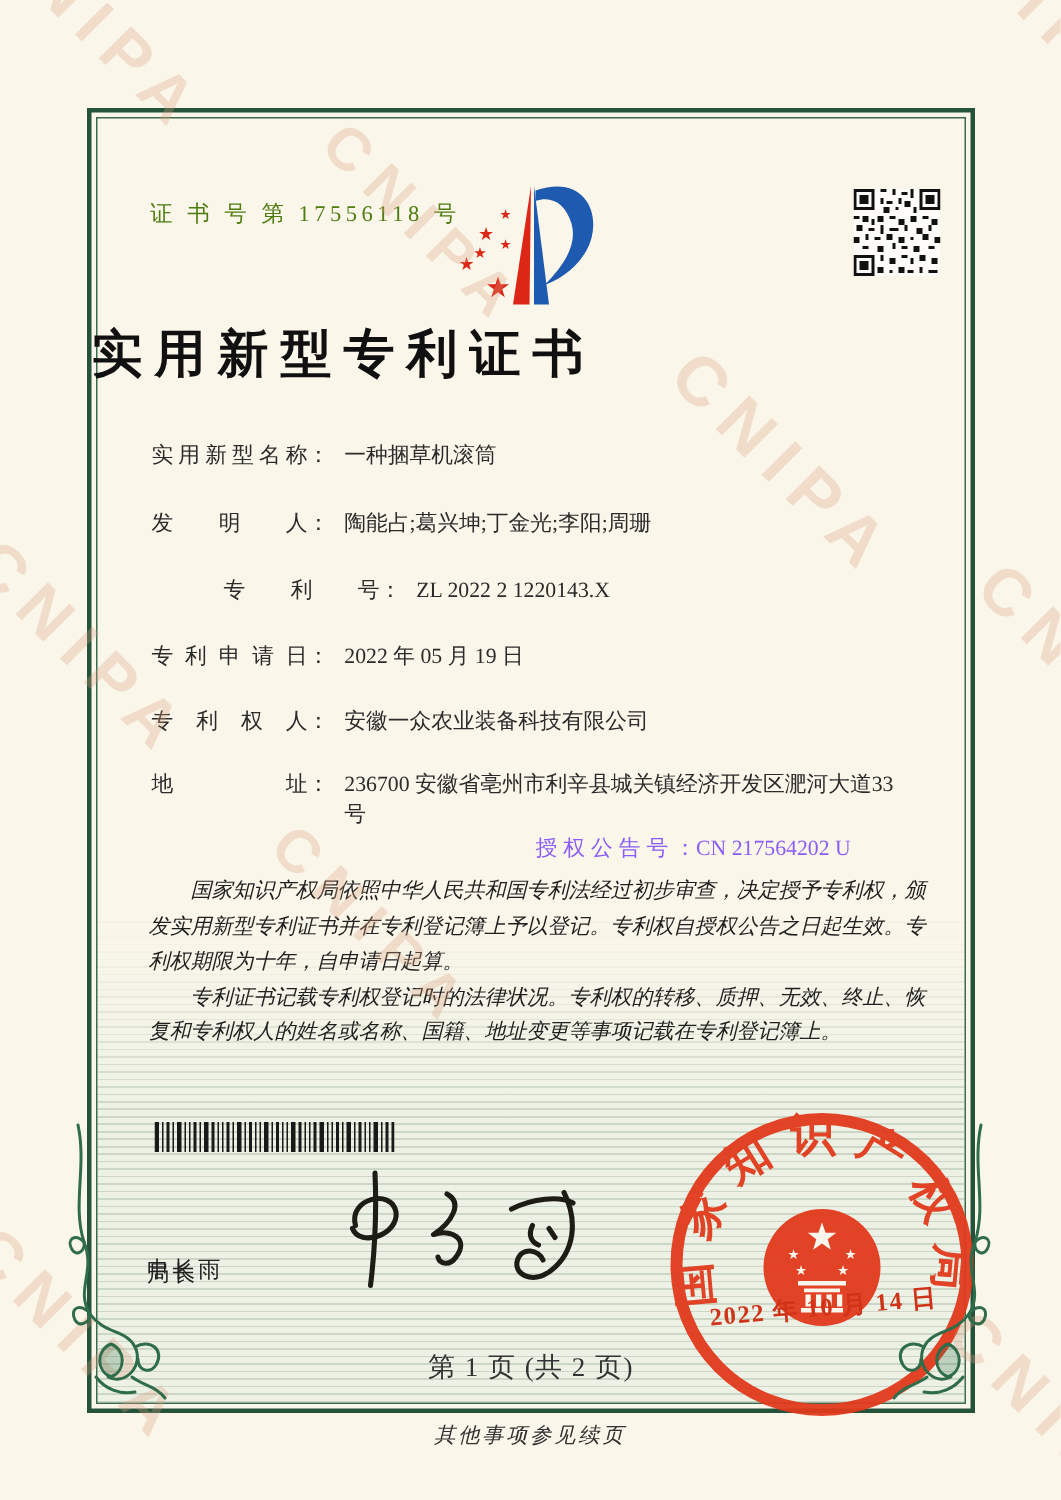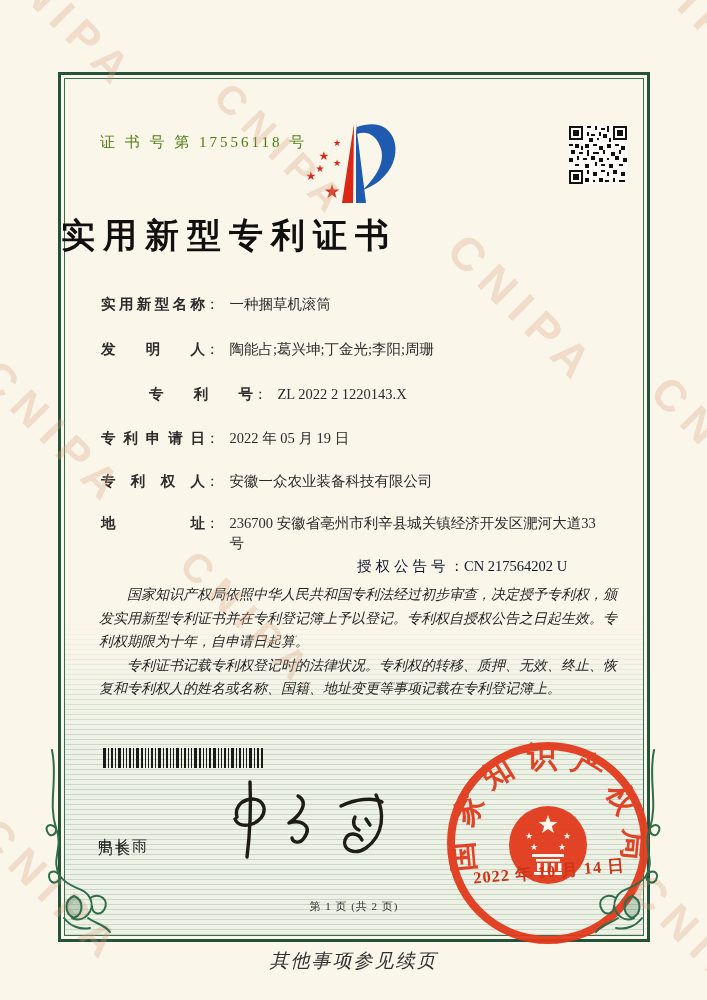--- a/index.html
+++ b/index.html
@@ -40,48 +40,47 @@
   .qr{position:absolute;left:508px;top:51px;width:58px;height:58px;}
   .title{
     position:absolute;left:0;top:138px;width:100%;text-align:left;
     font-size:34px;font-weight:bold;letter-spacing:8px;color:#101010;
   }
   
   .field{position:absolute;left:40px;font-size:14.5px;color:#2b2b2b;line-height:20px;}
   .field .lbl{
     display:inline-block;width:104px;text-align:justify;text-align-last:justify;
     vertical-align:top;
-    font-weight:bold;
   }
   .field .colon{vertical-align:top;}
   .field .val{display:inline-block;vertical-align:top;margin-left:10px;max-width:368px;}
-  .field2{position:absolute;left:296px;font-size:14.5px;color:#0f172a;line-height:20px;}
+  .field2{position:absolute;left:296px;font-size:14.5px;color:#8b5cf6;line-height:20px;}
   .field2 .lbl{display:inline-block;letter-spacing:4px;}
   
   .legal{
     position:absolute;left:38px;top:508px;width:518px;
     font-size:14px;line-height:23.5px;color:#1f1f1f;
     font-style:italic;
   }
   .legal p{margin:0;text-indent:2em;}
   
   .barcode{position:absolute;left:42px;top:673px;}
   .sig-title{position:absolute;left:37px;top:765px;font-size:15px;letter-spacing:2px;color:#222;}
   .sig-name{position:absolute;left:37px;top:762px;font-size:15px;letter-spacing:2px;color:#222;}
   .sig-svg{position:absolute;left:142px;top:700px;}
   .seal-svg{position:absolute;left:379px;top:658px;z-index:5;opacity:0.94;}
   .seal-date{
     position:absolute;left:382px;top:786px;width:212px;text-align:center;z-index:6;
     color:#cf3318;font-size:16.5px;letter-spacing:1px;font-weight:bold;
     transform:rotate(-5deg);
   }
-  .page-info{position:absolute;left:0;top:824px;width:100%;text-align:center;font-size:11px;color:#333;letter-spacing:1px;}
+  .page-info{position:absolute;left:0;top:824px;width:100%;text-align:center;font-size:18px;color:#333;letter-spacing:1px;}
   .footer-note{
     position:absolute;left:0;top:948px;width:100%;text-align:center;z-index:3;
-    font-size:19px;font-style:italic;color:#303030;letter-spacing:2px;
+    font-size:14px;font-style:italic;color:#303030;letter-spacing:2px;
   }
   .ornament{position:absolute;z-index:4;pointer-events:none;}
   .orn-left{left:44px;top:748px;}
   .orn-right{left:592px;top:748px;transform:scaleX(-1);}
 </style>
 </head>
 <body>
 
 <div class="wm-layer">
   <span class="wm" style="left:-28px;top:-8px;font-size:44px;">CNIPA</span>

